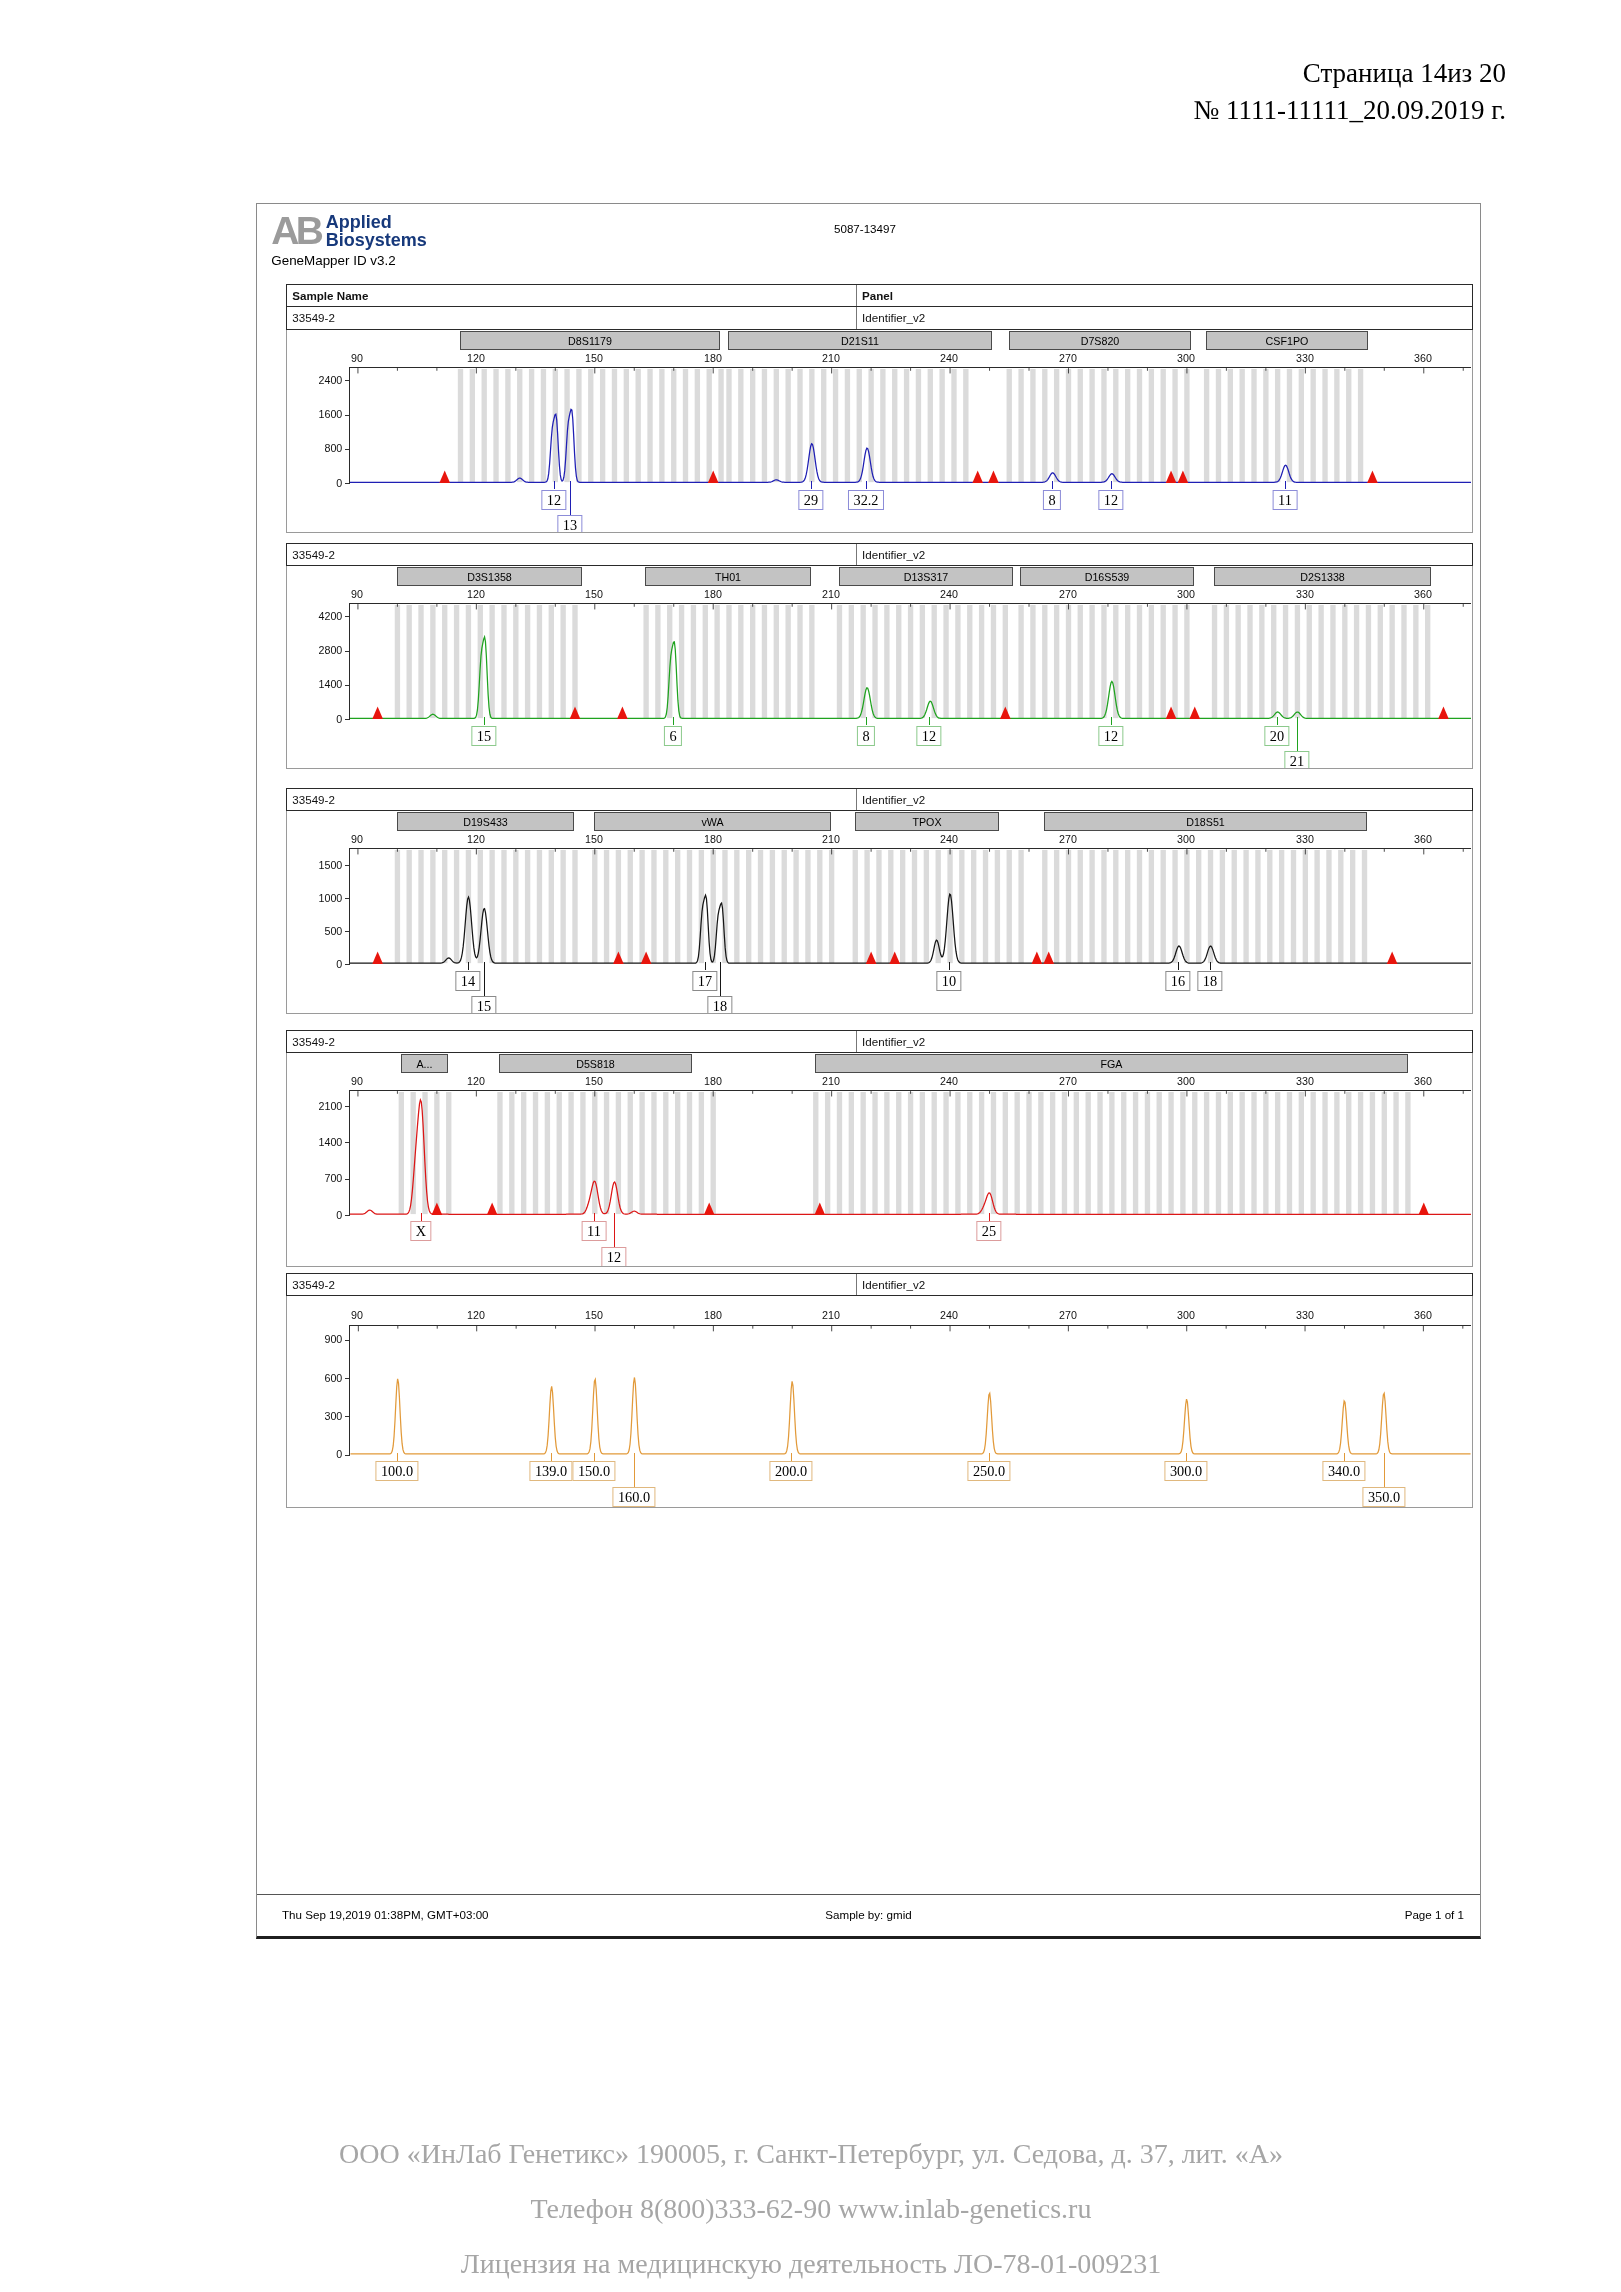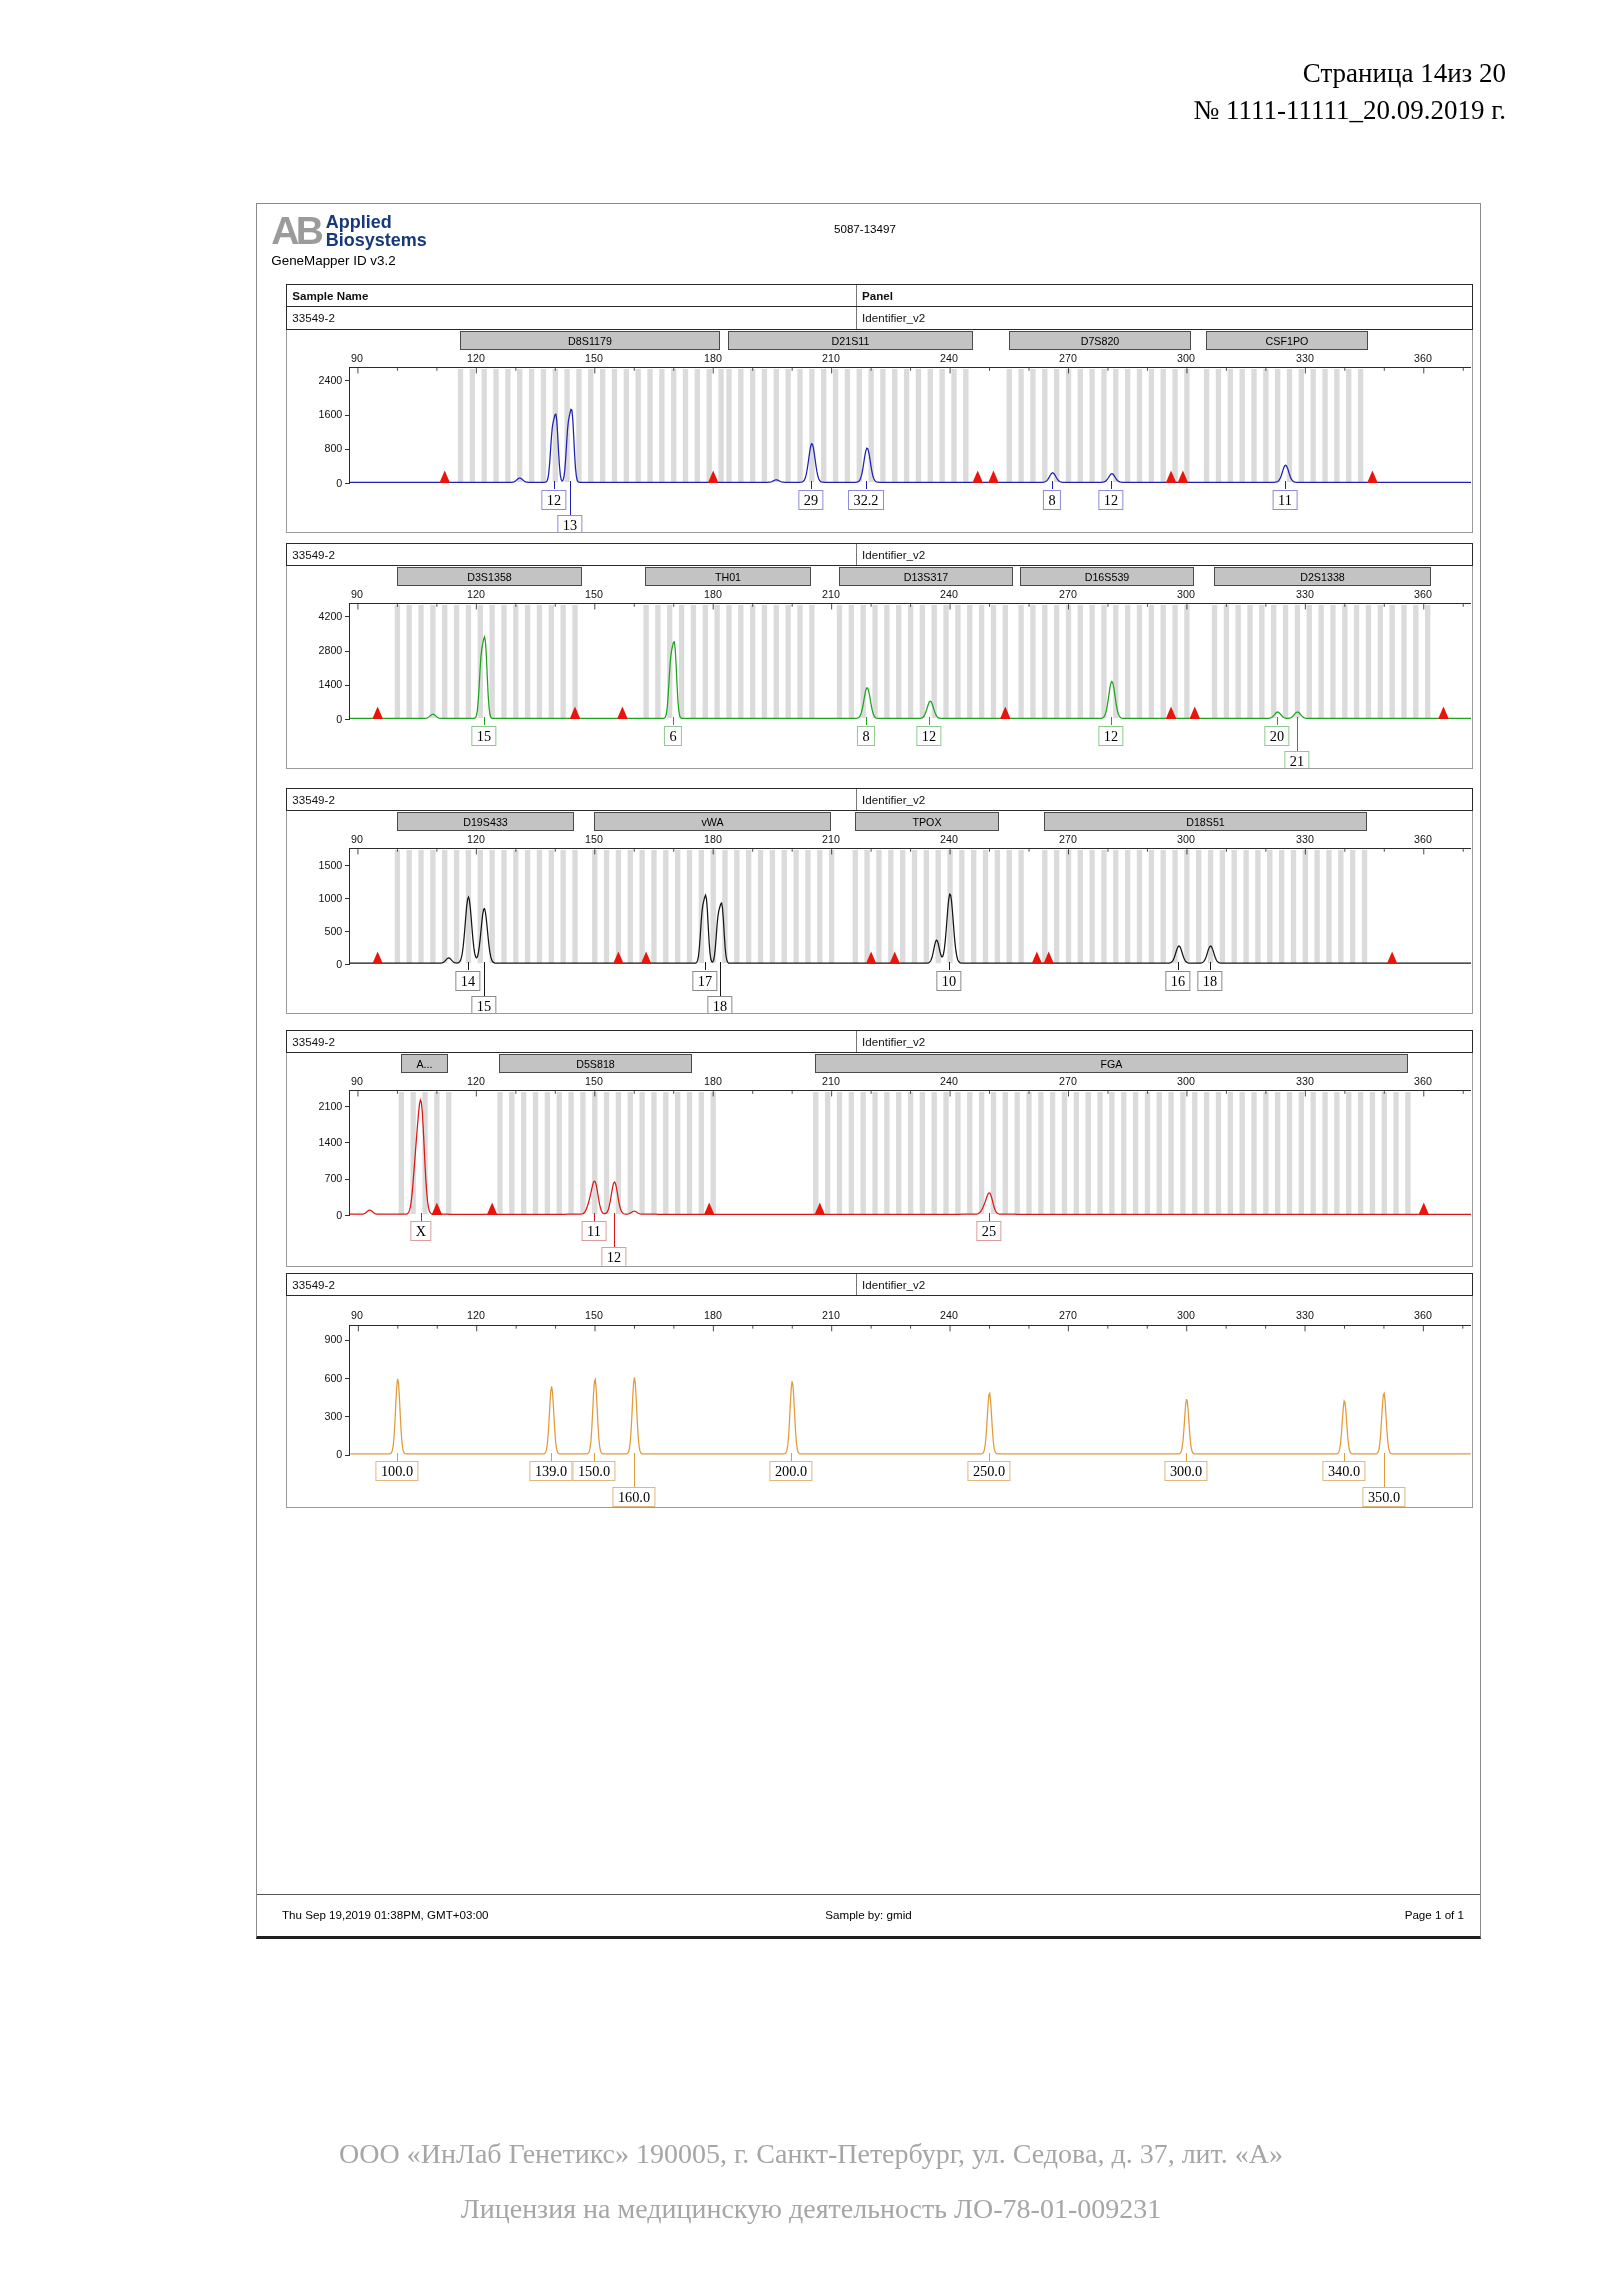--- a/index.html
+++ b/index.html
@@ -81,21 +81,21 @@
         <div class="hdr-row">
       <div class="hdr-cell1 hdr-bold">Sample Name</div>
       <div class="hdr-cell2 hdr-bold">Panel</div>
         </div>
         <div class="hdr-row">
     <div class="hdr-cell1">33549-2</div>
     <div class="hdr-cell2">Identifier_v2</div>
         </div>
         <div class="chart-box" style="height:203px;">
           <div class="marker-box" style="left:173px;width:260px;top:0.9px;">D8S1179</div>
-          <div class="marker-box" style="left:441px;width:245px;top:0.9px;">D21S11</div>
+          <div class="marker-box" style="left:441px;width:264px;top:0.9px;">D21S11</div>
           <div class="marker-box" style="left:722px;width:182px;top:0.9px;">D7S820</div>
           <div class="marker-box" style="left:919px;width:162px;top:0.9px;">CSF1PO</div>
           <div class="x-lab" style="left:70px;top:22px;">90</div>
           <div class="x-lab" style="left:189px;top:22px;">120</div>
           <div class="x-lab" style="left:307px;top:22px;">150</div>
           <div class="x-lab" style="left:426px;top:22px;">180</div>
           <div class="x-lab" style="left:544px;top:22px;">210</div>
           <div class="x-lab" style="left:662px;top:22px;">240</div>
           <div class="x-lab" style="left:781px;top:22px;">270</div>
           <div class="x-lab" style="left:899px;top:22px;">300</div>
@@ -828,15 +828,16 @@
 
   <div class="footer">
     <span class="fl">Thu Sep 19,2019 01:38PM, GMT+03:00</span>
     <span class="fc">Sample by: gmid</span>
     <span class="fr">Page 1 of 1</span>
   </div>
 </div>
 
 <div class="bottom-note">
   <div>ООО «ИнЛаб Генетикс» 190005, г. Санкт-Петербург, ул. Седова, д. 37, лит. «А»</div>
+  <div>Телефон 8(800)333-62-90 www.inlab-genetics.ru</div>
   <div>Лицензия на медицинскую деятельность ЛО-78-01-009231</div>
 </div>
 
 
 </body></html>

